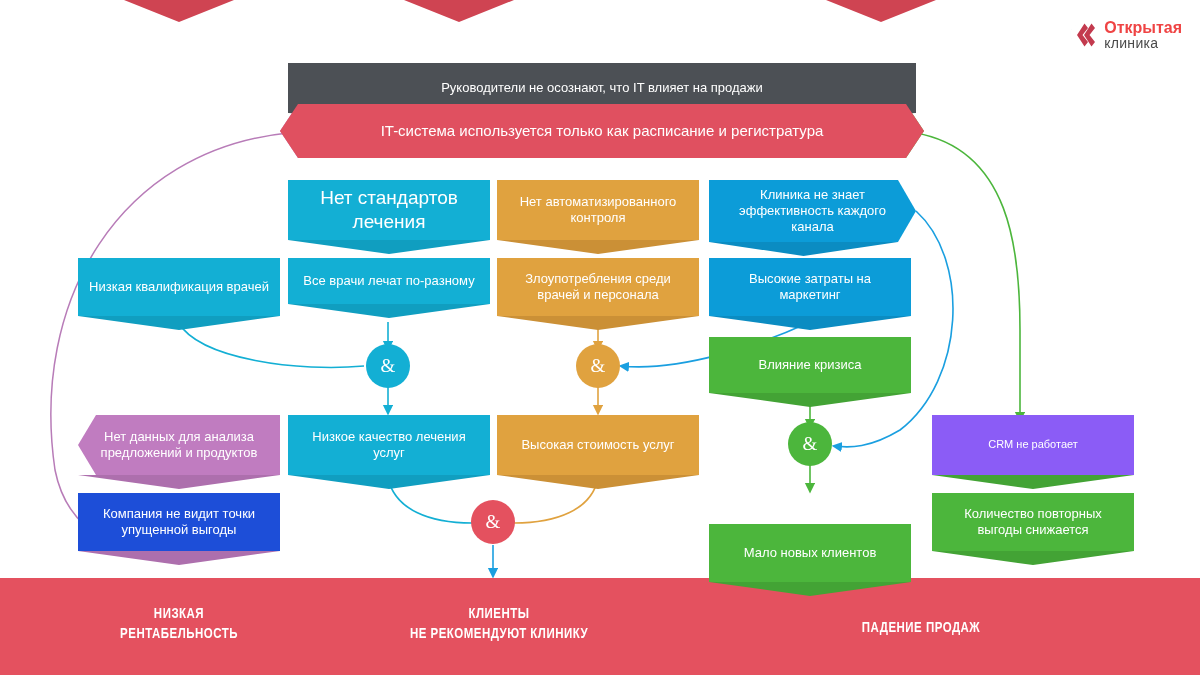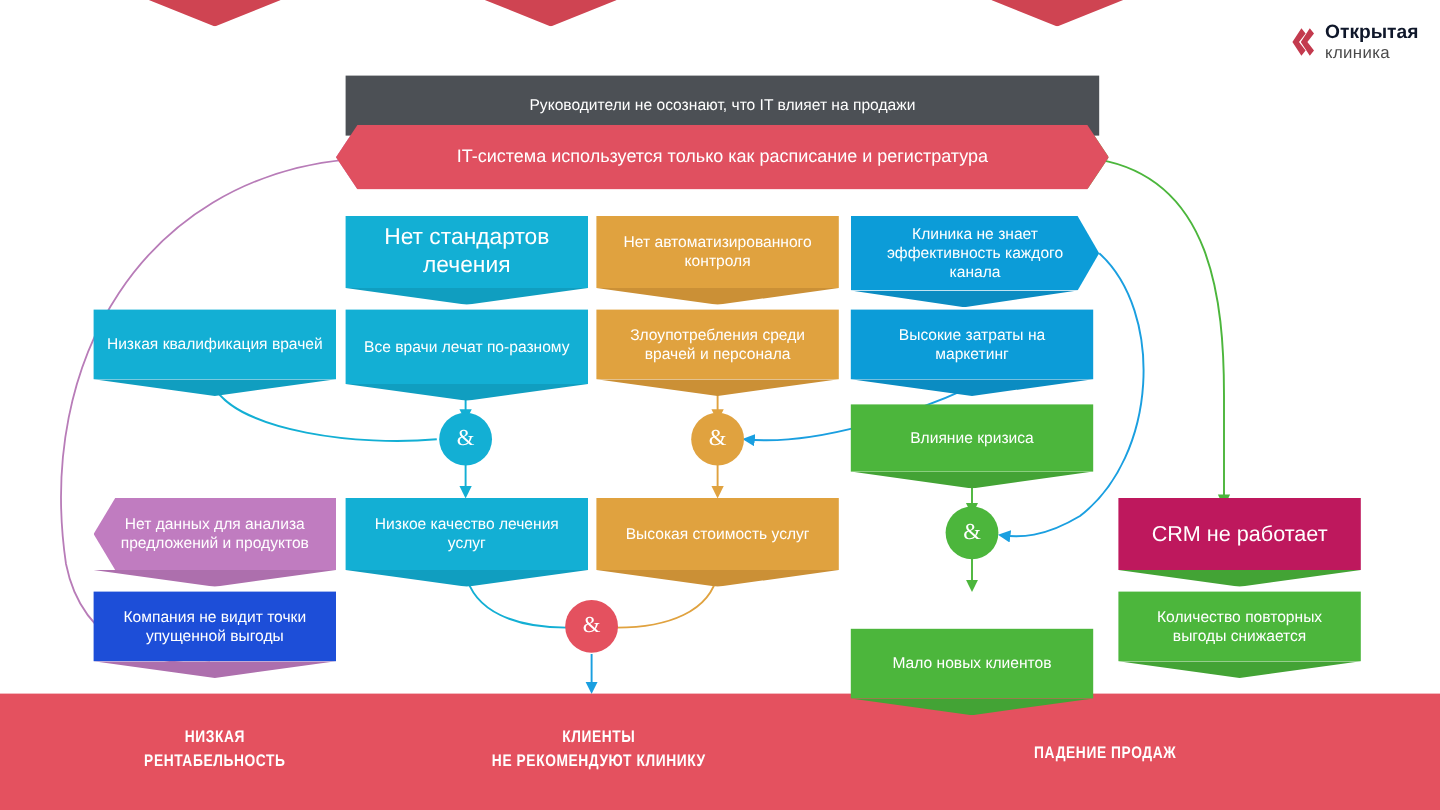--- a/index.html
+++ b/index.html
@@ -34,21 +34,21 @@
   .banner-notch{position:absolute;top:0;width:110px;height:22px;background:#cf4452;
     clip-path:polygon(0 0,100% 0,50% 100%);z-index:3;}
   .banner-label{
     position:absolute;z-index:4;color:#fff;text-align:center;
     font-size:14px;font-weight:bold;letter-spacing:.6px;line-height:1.45;
     text-transform:uppercase;font-family:"Liberation Sans",sans-serif;
     transform:scaleX(.82);transform-origin:center;
   }
   #logo{position:absolute;right:18px;top:20px;z-index:5;display:flex;align-items:center;gap:8px;}
   #logo .logo-text{display:flex;flex-direction:column;line-height:1.02;}
-  #logo .logo-top{font-size:16px;font-weight:bold;color:#0f172a;}
+  #logo .logo-top{font-size:16px;font-weight:bold;color:#ef4444;}
   #logo .logo-bottom{font-size:14px;color:#4a4a4a;letter-spacing:.3px;}
 </style>
 </head>
 <body>
 
 <div id="stage">
 
   <svg class="layer" id="edges" viewBox="0 0 1200 675">
     <defs>
       <marker id="ar-teal" markerWidth="7" markerHeight="7" refX="5" refY="3.2" orient="auto">
@@ -121,21 +121,21 @@
   <div class="node right-point" style="left:709px;top:180px;width:207px;">
     <div class="body" style="height:62px;background:#0c9cd8;font-size:13px;">Клиника не знает эффективность каждого канала</div>
     <div class="notch" style="background:#0b8cc2;width:189px;"></div>
   </div>
 
   <div class="node" style="left:78px;top:258px;width:202px;">
     <div class="body" style="height:58px;background:#13afd4;font-size:13px;">Низкая квалификация врачей</div>
     <div class="notch" style="background:#109ec0;"></div>
   </div>
   <div class="node" style="left:288px;top:258px;width:202px;">
-    <div class="body" style="height:62px;background:#13afd4;font-size:13px;">Все врачи лечат по-разному</div>
+    <div class="body" style="height:46px;background:#13afd4;font-size:13px;">Все врачи лечат по-разному</div>
     <div class="notch" style="background:#109ec0;"></div>
   </div>
   <div class="node" style="left:497px;top:258px;width:202px;">
     <div class="body" style="height:58px;background:#e0a23f;font-size:13px;text-align:center;">Злоупотребления среди врачей и персонала</div>
     <div class="notch" style="background:#cb9036;"></div>
   </div>
   <div class="node" style="left:709px;top:258px;width:202px;">
     <div class="body" style="height:58px;background:#0c9cd8;font-size:13px;">Высокие затраты на маркетинг</div>
     <div class="notch" style="background:#0b8cc2;"></div>
   </div>
@@ -151,21 +151,21 @@
   </div>
   <div class="node" style="left:288px;top:415px;width:202px;">
     <div class="body" style="height:60px;background:#13afd4;font-size:13px;">Низкое качество лечения услуг</div>
     <div class="notch" style="background:#109ec0;"></div>
   </div>
   <div class="node" style="left:497px;top:415px;width:202px;">
     <div class="body" style="height:60px;background:#e0a23f;font-size:13px;">Высокая стоимость услуг</div>
     <div class="notch" style="background:#cb9036;"></div>
   </div>
   <div class="node" style="left:932px;top:415px;width:202px;">
-    <div class="body" style="height:60px;background:#be185d;font-size:18px;">CRM не работает</div>
+    <div class="body" style="height:60px;background:#8b5cf6;font-size:11px;">CRM не работает</div>
     <div class="notch" style="background:#43a335;"></div>
   </div>
 
   <div class="node" style="left:78px;top:493px;width:202px;">
     <div class="body" style="height:58px;background:#1d4ed8;font-size:13px;">Компания не видит точки упущенной выгоды</div>
     <div class="notch" style="background:#ad6fad;"></div>
   </div>
   <div class="node" style="left:709px;top:493px;width:202px;margin-top:31px;">
     <div class="body" style="height:58px;background:#4cb63c;font-size:13px;">Мало новых клиентов</div>
     <div class="notch" style="background:#43a335;"></div>

